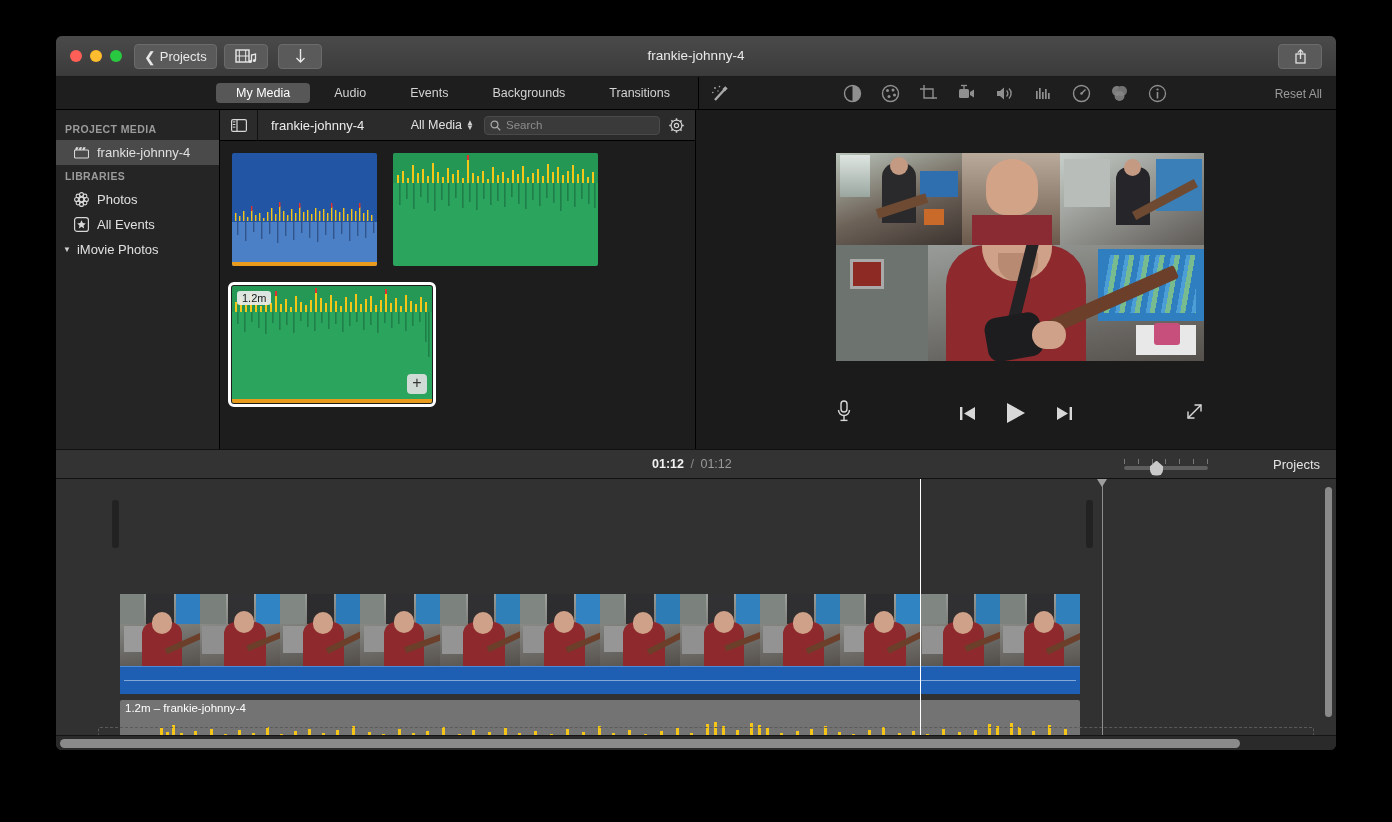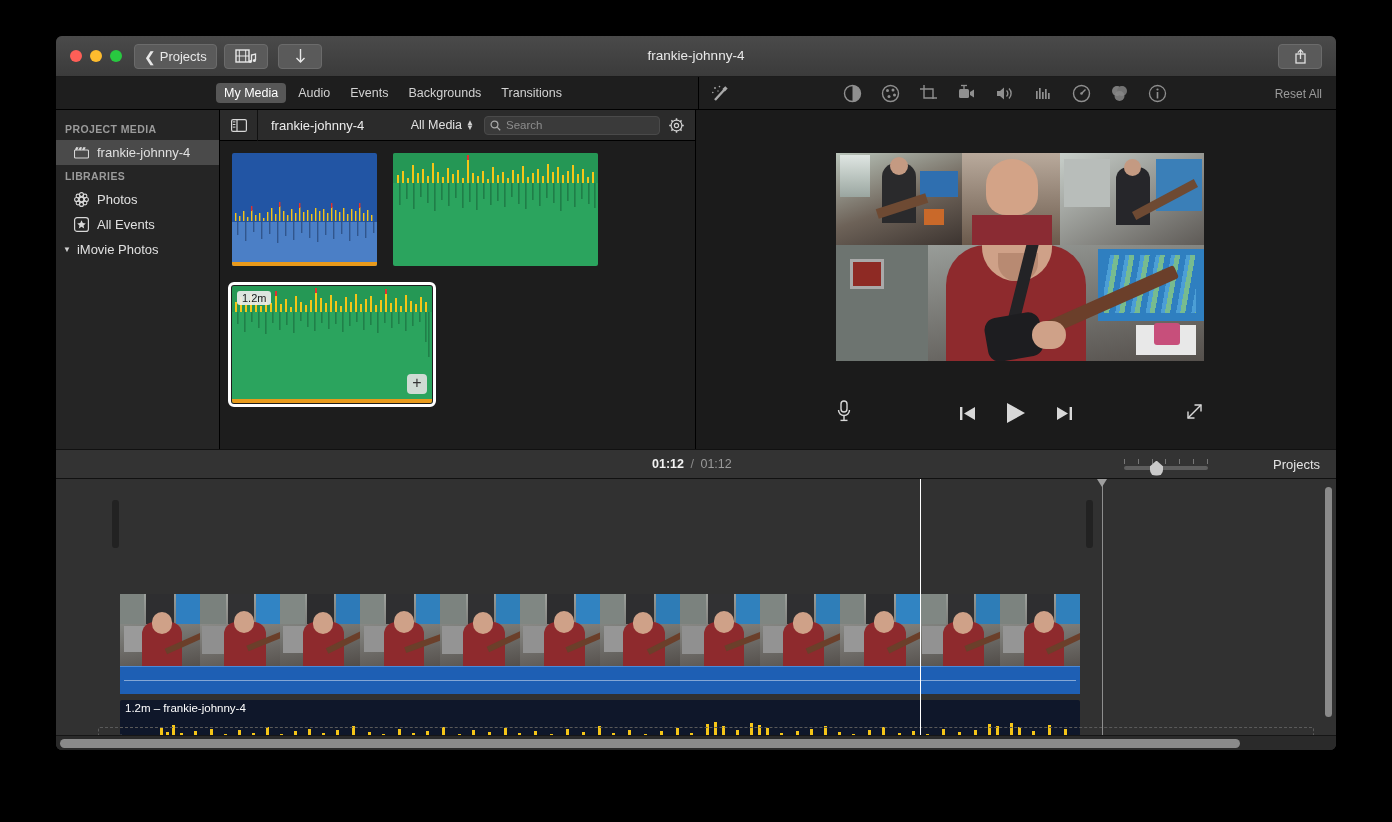--- a/index.html
+++ b/index.html
@@ -73,21 +73,21 @@
   .tabrow {
     position: relative;
     height: 33px;
     background: #1e1e1e;
     border-bottom: 1px solid #000;
     display: flex; align-items: center;
   }
   .tabs { display: flex; align-items: center; gap: 4px; margin-left: 160px; }
   .tab {
     font-size: 12.5px; color: #d2d2d2;
-    padding: 3px 8px; border-radius: 4px;
+    padding: 3px 20px; border-radius: 4px;
     cursor: default; white-space: nowrap;
   }
   .tab.active { background: #575757; color: #fff; }
 
   
   .adjbar {
     position: absolute;
     left: 642px; right: 0; top: 0; height: 33px;
     border-left: 1px solid #000;
     display: flex; align-items: center;
@@ -220,21 +220,21 @@
   .blue-bar {
     height: 28px; background: #1e5fb4;
     border-top: 1px solid #4a8ad8;
     position: relative;
   }
   .blue-bar::after {
     content:""; position:absolute; left:4px; right:4px; top:13px; height:1px;
     background: rgba(255,255,255,.45);
   }
   .green-clip {
-    margin-top: 6px; height: 48px; background: #0f172a;
+    margin-top: 6px; height: 48px; background: #737373;
     border-radius: 2px; position: relative; overflow: hidden;
   }
   .green-label {
     position: absolute; left: 5px; top: 2px;
     font-size: 11.5px; color: #fff;
   }
   .trim-handle {
     position: absolute; width: 7px; height: 48px;
     background: #222; border-radius: 3px; top: 21px;
   }

